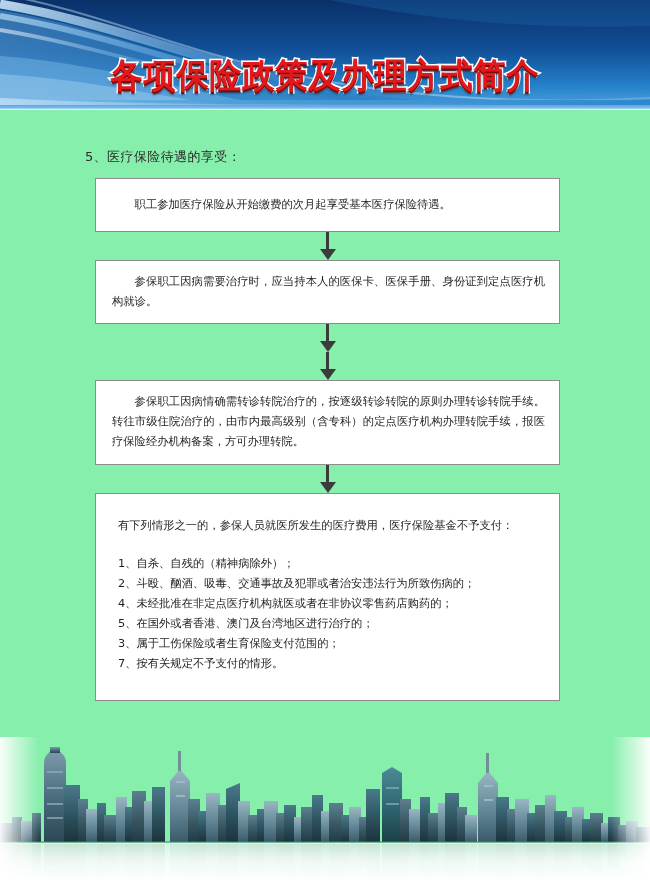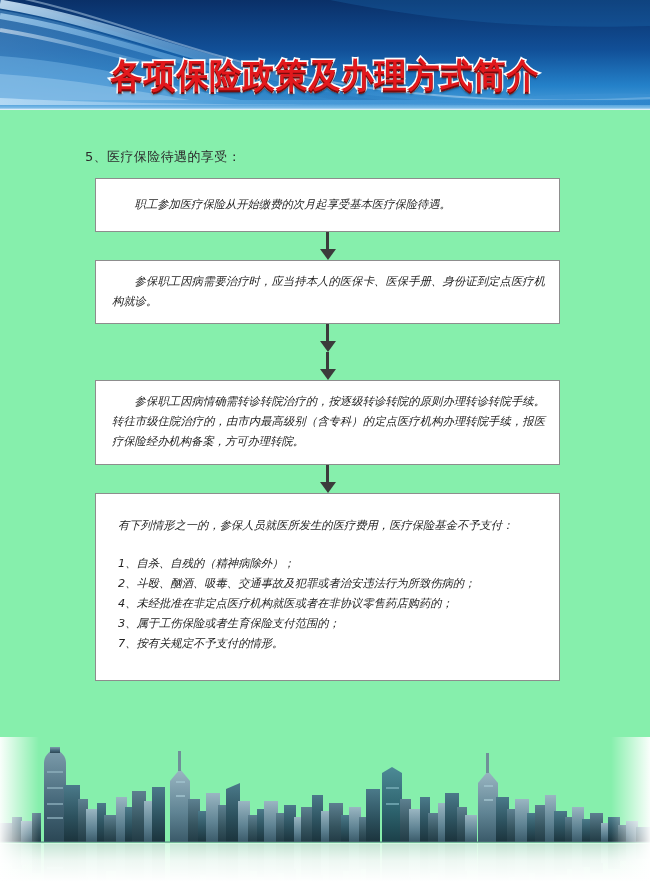--- a/index.html
+++ b/index.html
@@ -99,21 +99,20 @@
     background: #ffffff;
     box-shadow: 0 0 0 0 rgba(0,0,0,0);
   }
   .flow-box-inner {
     padding: 11px 14px 11px 16px;
     font-size: 11.3px;
     line-height: 1.78;
     color: #1e1e1e;
     text-align: justify;
     text-justify: inter-ideograph;
-    font-style: italic;
   }
   .flow-box-inner.indent { text-indent: 2em; }
 
   .flow-box.b1 .flow-box-inner { padding: 16px 14px 16px 16px; }
   .flow-box.b5 .flow-box-inner { padding: 22px 14px 26px 22px; text-indent: 0; }
 
   .bullet-intro { margin-bottom: 18px; }
   .bullet-line  { white-space: nowrap; }
 
   
@@ -273,20 +272,21 @@
         <div class="stem"></div>
         <div class="head"></div>
       </div>
 
       <div class="flow-box b5">
         <div class="flow-box-inner">
           <div class="bullet-intro">有下列情形之一的，参保人员就医所发生的医疗费用，医疗保险基金不予支付：</div>
           <div class="bullet-line">1、自杀、自残的（精神病除外）；</div>
           <div class="bullet-line">2、斗殴、酗酒、吸毒、交通事故及犯罪或者治安违法行为所致伤病的；</div>
           <div class="bullet-line">4、未经批准在非定点医疗机构就医或者在非协议零售药店购药的；</div>
+          <div class="bullet-line">5、在国外或者香港、澳门及台湾地区进行治疗的；</div>
           <div class="bullet-line">3、属于工伤保险或者生育保险支付范围的；</div>
           <div class="bullet-line">7、按有关规定不予支付的情形。</div>
         </div>
       </div>
 
     </div>
   </div>
 
   <div id="skyline">
     <svg width="650" height="145" viewBox="0 0 650 145" preserveAspectRatio="none">

